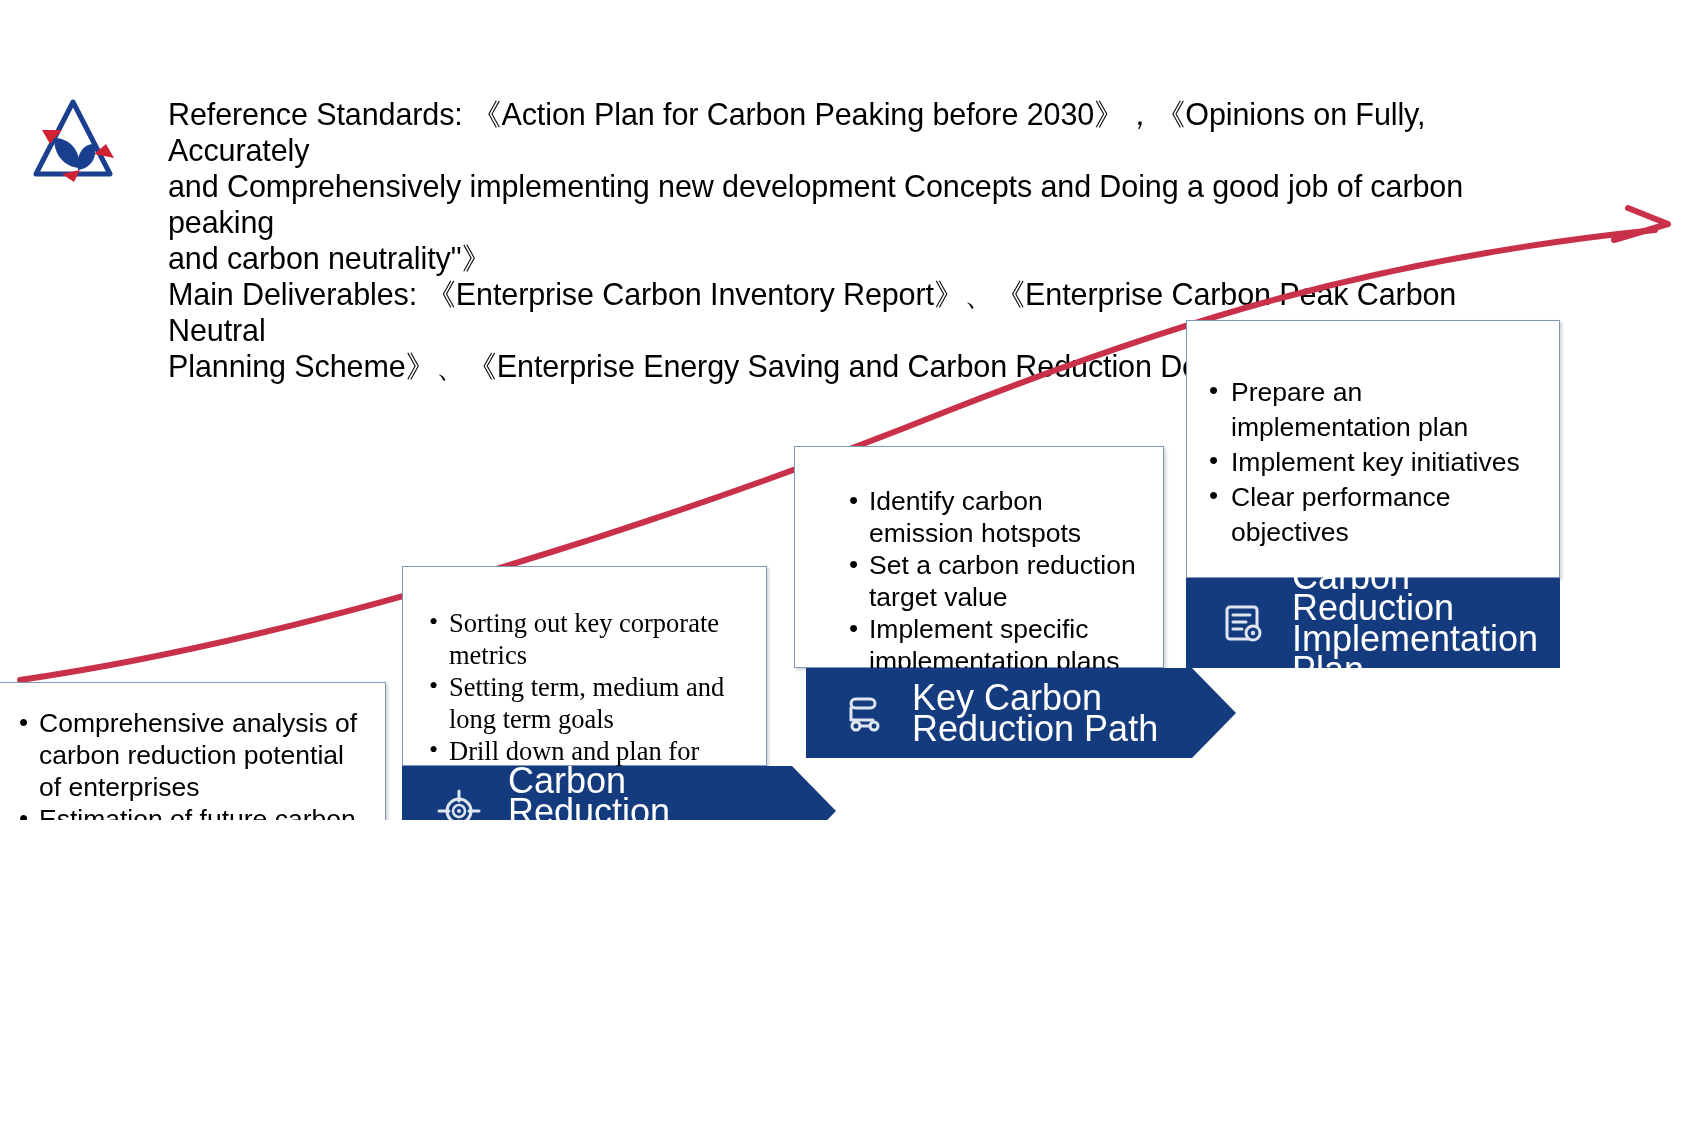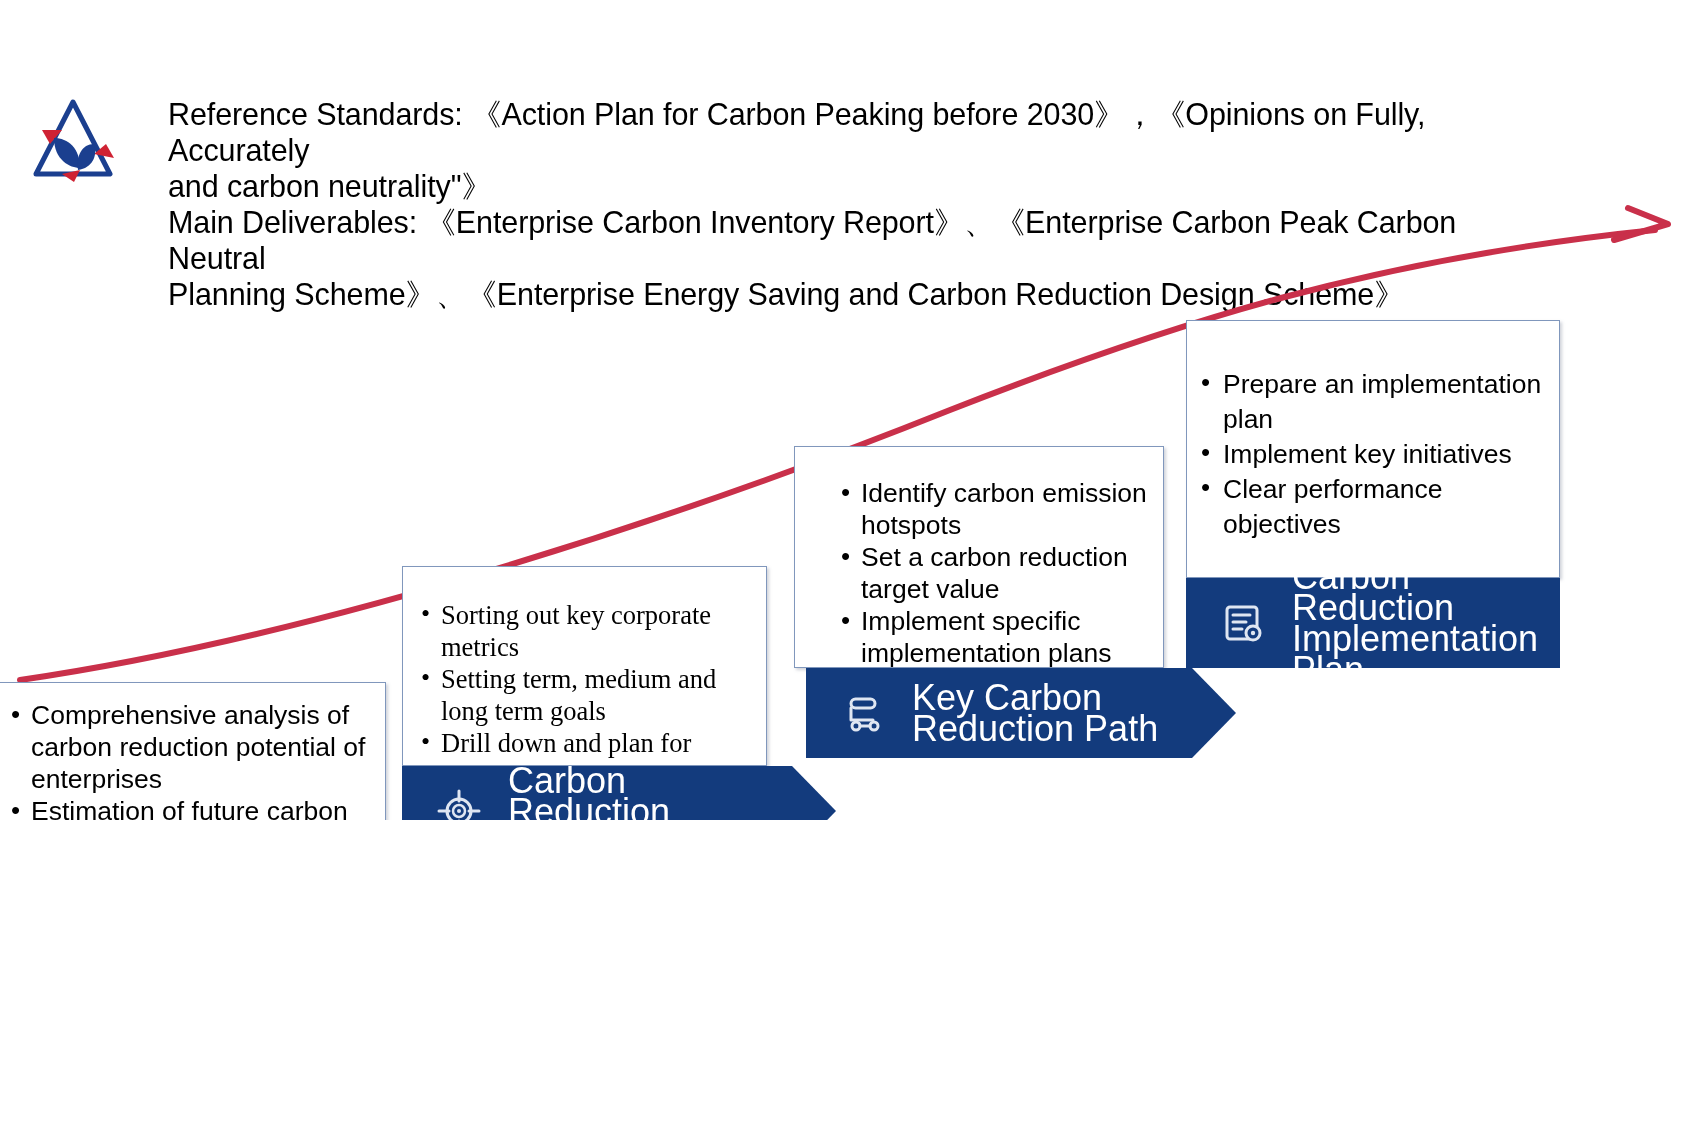--- a/index.html
+++ b/index.html
@@ -52,21 +52,21 @@
   .step { position: absolute; }
 
   .step-body {
     position: relative;
     background: #ffffff;
     border: 1.6px solid #8097bc;
     box-sizing: border-box;
     box-shadow: 2px 2px 3px rgba(120,130,150,0.35);
   }
   .bullets {
-    margin: 4px;
+    margin: 12px;
     padding: 0;
     list-style: none;
   }
   .bullets li {
     position: relative;
     padding-left: 22px;
     font-size: 26.5px;
     line-height: 32px;
     color: #000000;
   }
@@ -143,20 +143,21 @@
       <path d="M36 62 L28 48 L48 48 Z" fill="#cf2233"></path>
       <path d="M92 62 L100 76 L80 72 Z" fill="#cf2233"></path>
       <path d="M60 100 L48 92 L66 88 Z" fill="#cf2233"></path>
       <path d="M40 56 C40 78, 56 86, 66 86 C66 66, 54 56, 40 56 Z" fill="#1b3f8f"></path>
       <path d="M80 62 C68 62, 62 74, 64 88 C78 86, 84 74, 80 62 Z" fill="#1b3f8f"></path>
     </svg>
   </div>
 
   <div id="header-text">
     <span class="hline">Reference Standards: 《Action Plan for Carbon Peaking before 2030》，《Opinions on Fully, Accurately</span>
+    <span class="hline">and Comprehensively implementing new development Concepts and Doing a good job of carbon peaking</span>
     <span class="hline">and carbon neutrality"》</span>
     <span class="hline">Main Deliverables: 《Enterprise Carbon Inventory Report》、《Enterprise Carbon Peak Carbon Neutral</span>
     <span class="hline">Planning Scheme》、《Enterprise Energy Saving and Carbon Reduction Design Scheme》</span>
   </div>
 
   <svg id="curve" viewBox="0 0 1706 530">
     <path d="M 20 500 C 330 455, 700 330, 950 230 C 1180 140, 1380 78, 1655 50" fill="none" stroke="#C9304A" stroke-width="6" stroke-linecap="round"></path>
     <path d="M 1614 60 L 1668 44 L 1628 28" fill="none" stroke="#C9304A" stroke-width="6" stroke-linecap="round" stroke-linejoin="round"></path>
   </svg>
 

